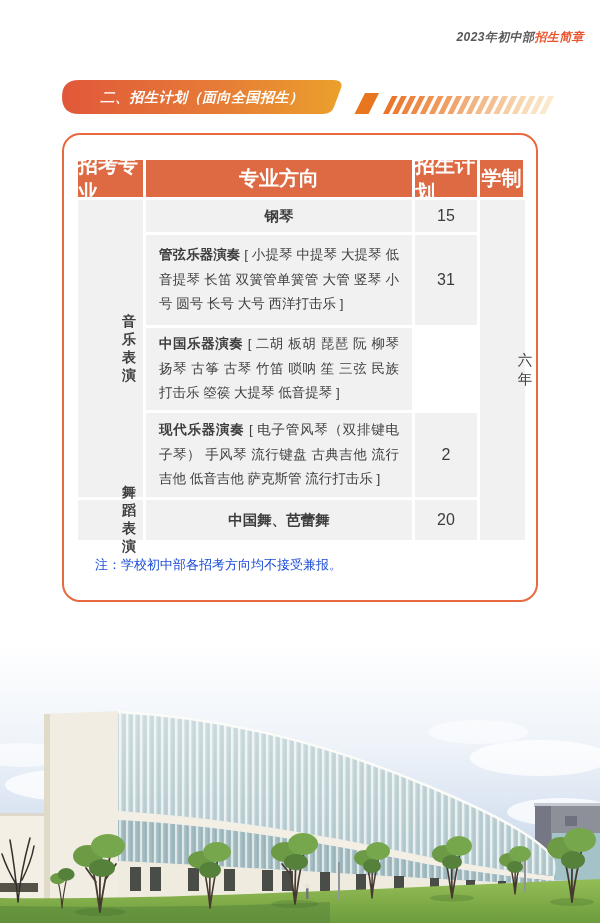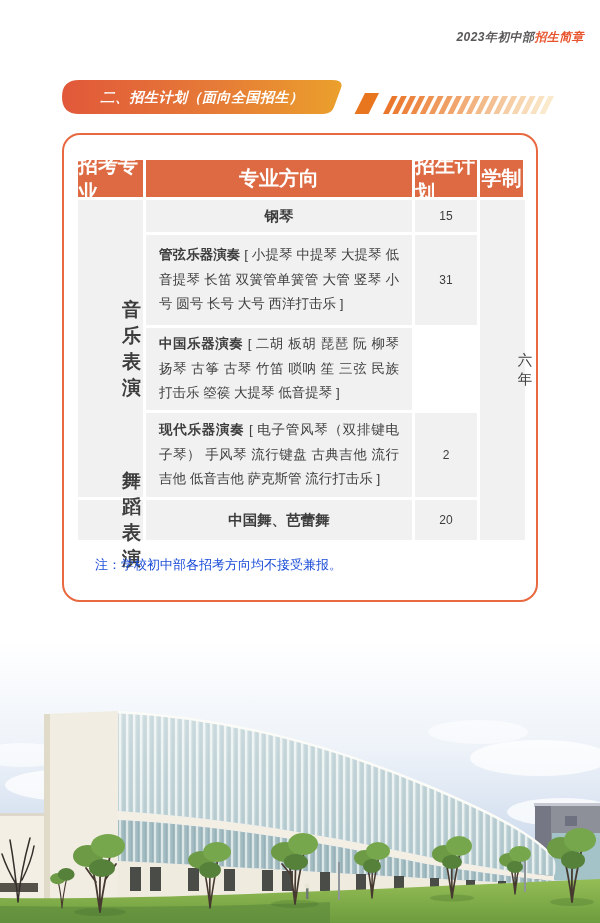--- a/index.html
+++ b/index.html
@@ -28,22 +28,22 @@
        grid-template-rows:37px 32px 90px 82px 84px 40px;
        gap:3px;background:#fff;font-size:13.5px;color:#3d3d3d;}
   .th{background:#dd6a42;color:#fff;font-weight:bold;font-size:20px;
       display:flex;align-items:center;justify-content:center;}
   .td{background:#f1f1f2;display:flex;align-items:center;}
   .dir{padding:0 13px;line-height:1.85;}
   .dir .txt{display:block;width:100%;text-align:justify;}
   .dir .nm{font-weight:bold;}
   .dir.centered{justify-content:center;}
   .dir.centered .txt{text-align:center;font-weight:bold;font-size:14.5px;}
-  .plan{justify-content:center;font-size:12px;}
-  .major{justify-content:center;font-weight:bold;font-size:19px;padding-left:44px;}
+  .plan{justify-content:center;font-size:16px;}
+  .major{justify-content:center;font-weight:bold;font-size:14px;padding-left:44px;}
   .duration{justify-content:center;font-size:14.5px;padding-left:45px;}
   .g-h1{grid-column:1;grid-row:1}.g-h2{grid-column:2;grid-row:1}
   .g-h3{grid-column:3;grid-row:1}.g-h4{grid-column:4;grid-row:1}
   .g-major-music{grid-column:1;grid-row:2/6}
   .g-major-dance{grid-column:1;grid-row:6}
   .g-dir-1{grid-column:2;grid-row:2}.g-dir-2{grid-column:2;grid-row:3}
   .g-dir-3{grid-column:2;grid-row:4}.g-dir-4{grid-column:2;grid-row:5}
   .g-dir-5{grid-column:2;grid-row:6}
   .g-plan-1{grid-column:3;grid-row:2}.g-plan-2{grid-column:3;grid-row:3}
   .g-plan-3{grid-column:3;grid-row:4}.g-plan-4{grid-column:3;grid-row:5}

